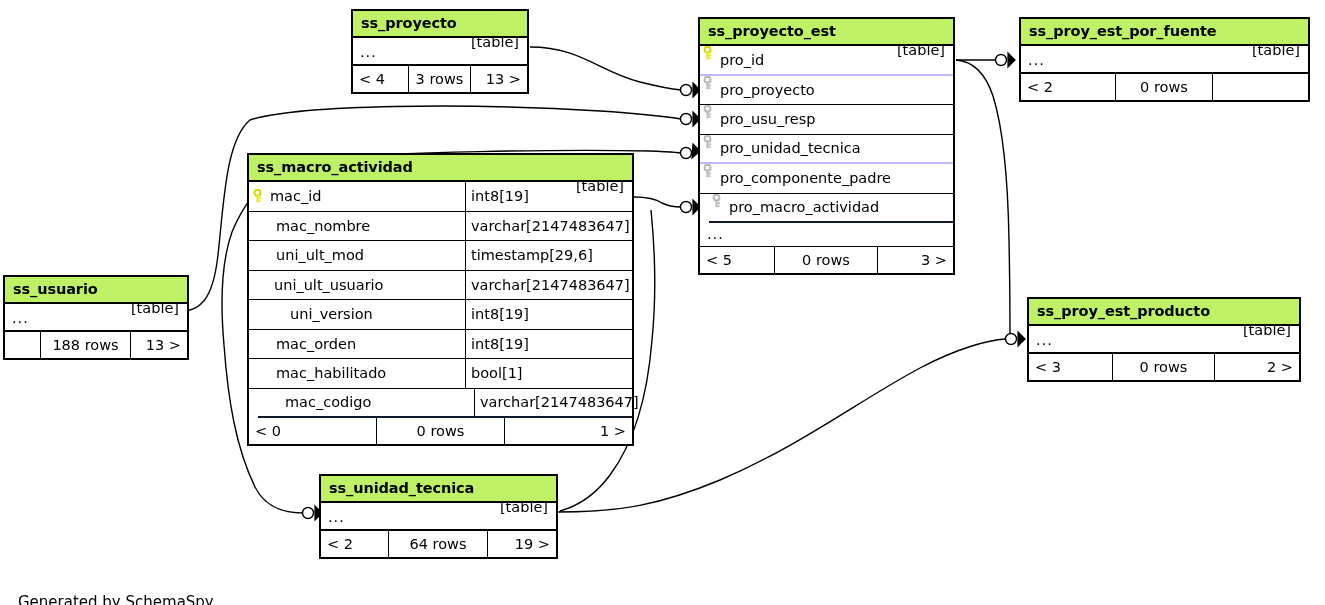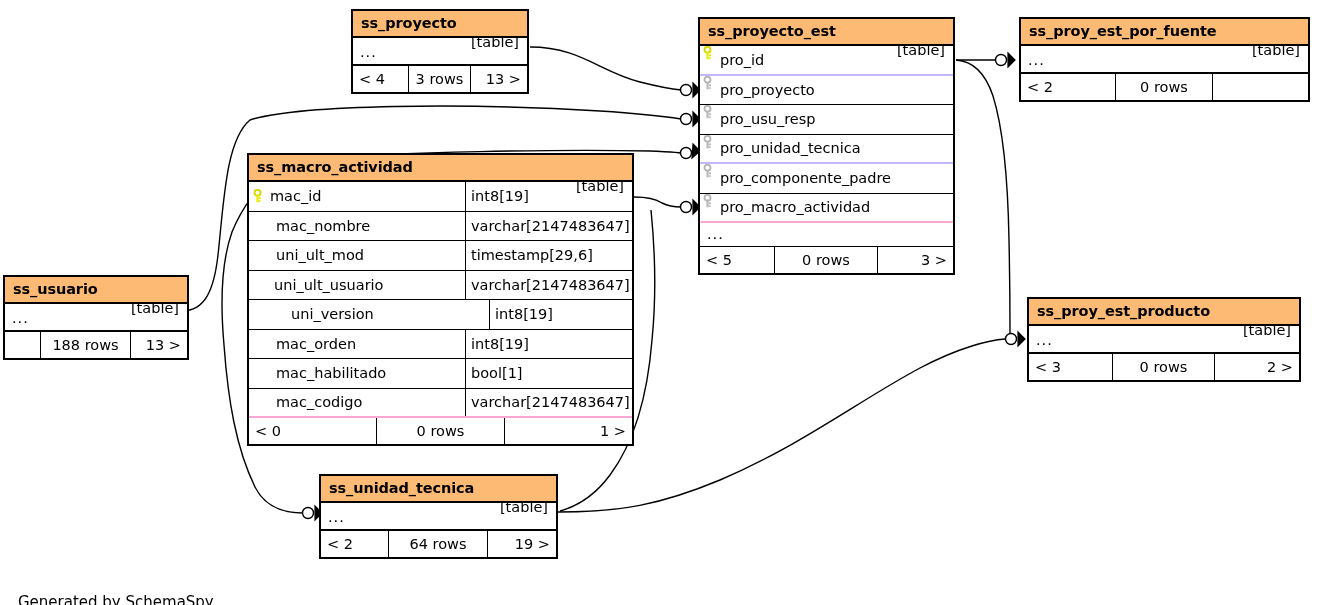--- a/index.html
+++ b/index.html
@@ -33,21 +33,21 @@
   .table-node {
     position: absolute;
     z-index: 2;
     background: #ffffff;
     border: 2px solid #000000;
     box-sizing: border-box;
     font-size: 14.5px;
     line-height: 1;
   }
   .tbl-header {
-    background: #fdba74;
+    background: #bef264;
     border-bottom: 2px solid #000000;
     display: flex;
     align-items: center;
     justify-content: space-between;
     padding: 0 8px;
     height: 27px;
     box-sizing: border-box;
     white-space: nowrap;
   }
   .tbl-name {
@@ -69,21 +69,22 @@
     align-items: stretch;
     border-bottom: 1px solid #000000;
     height: 29.5px;
     box-sizing: border-box;
     white-space: nowrap;
   }
   .col-row.thick {
     border-bottom: 2px solid #c4b5fd;
   }
   .col-row:last-child {
-    border-bottom: 2px solid #f9a8d4;
+    border-bottom: 2px solid #0f172a;
+    margin-left: 9px;
   }
   .col-name {
     display: flex;
     align-items: center;
     padding-left: 1px;
     box-sizing: border-box;
     flex: 0 0 auto;
   }
   .col-name.flexible {
     flex: 1 1 auto;
@@ -360,21 +361,21 @@
         <span class="col-name" style="flex:0 0 216px; padding-left:27px;">uni_ult_mod</span>
         <span class="col-type">timestamp[29,6]</span>
       </div>
 
       <div class="col-row">
         <span class="col-name" style="flex:0 0 216px; padding-left:25px;">uni_ult_usuario</span>
         <span class="col-type">varchar[2147483647]</span>
       </div>
 
       <div class="col-row">
-        <span class="col-name" style="flex:0 0 216px; padding-left:18px;margin-left:24px;">uni_version</span>
+        <span class="col-name" style="flex:0 0 216px; padding-left:41px;">uni_version</span>
         <span class="col-type">int8[19]</span>
       </div>
 
       <div class="col-row">
         <span class="col-name" style="flex:0 0 216px; padding-left:27px;">mac_orden</span>
         <span class="col-type">int8[19]</span>
       </div>
 
       <div class="col-row">
         <span class="col-name" style="flex:0 0 216px; padding-left:27px;">mac_habilitado</span>

